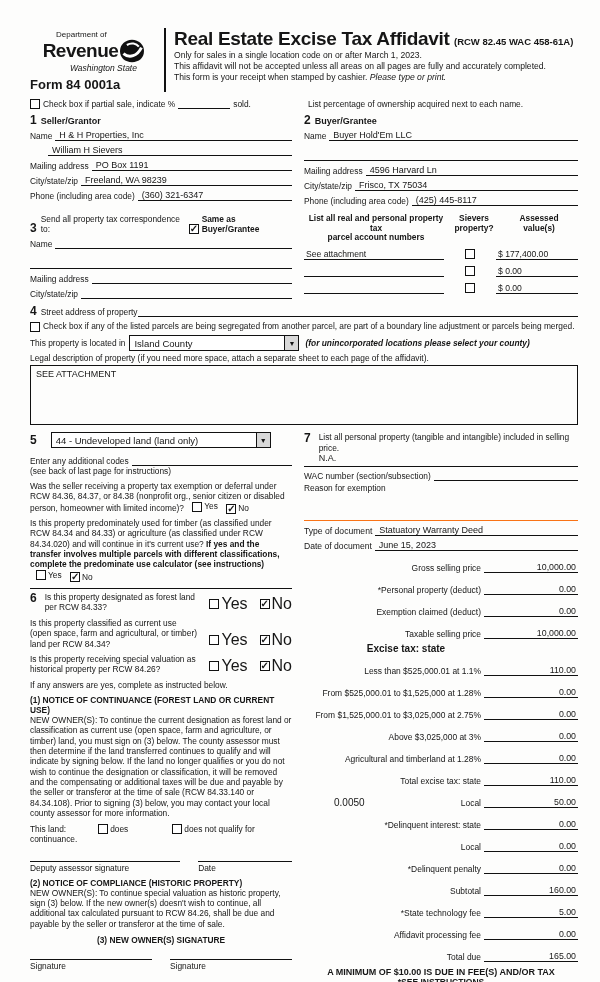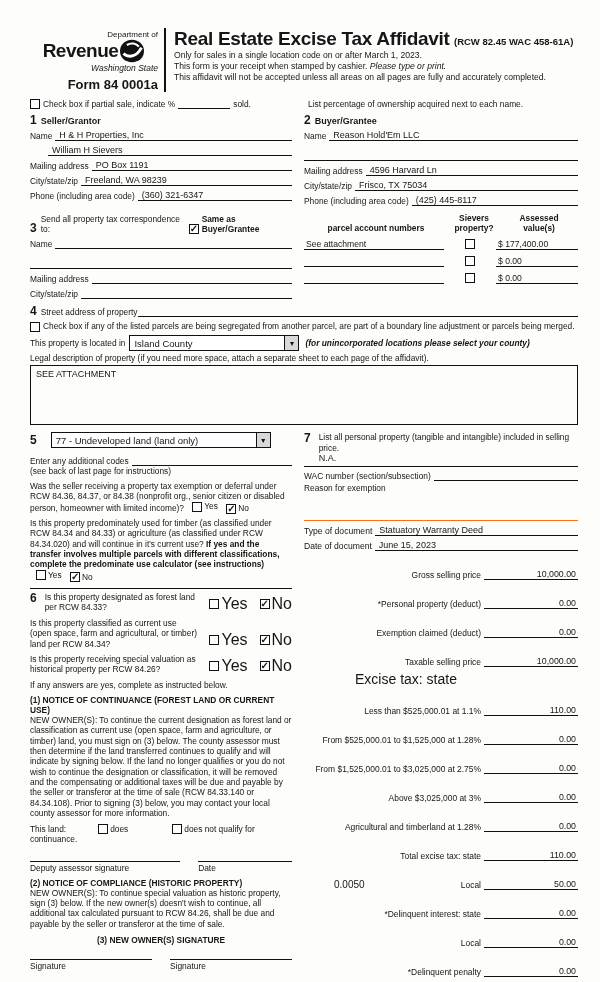--- a/index.html
+++ b/index.html
@@ -14,21 +14,21 @@
   .b{font-weight:bold;}
   .it{font-style:italic;}
   .bi{font-weight:bold;font-style:italic;}
   .secnum{font-weight:bold;font-size:12px;margin-right:4px;line-height:1;}
   .cb{display:inline-block;width:8px;height:8px;border:1.2px solid #111;font-size:10px;line-height:8px;
       text-align:center;font-weight:bold;flex:none;vertical-align:-1px;background:#fff;overflow:visible;}
   .typed{font-size:9px;padding:0 2px 0 4px;white-space:nowrap;}
   .lab{flex:none;padding-right:3px;}
   
   .hdr{display:flex;align-items:stretch;}
-  .hdr-logo{width:128px;flex:none;text-align:right;padding-top:4px;}
+  .hdr-logo{width:128px;flex:none;text-align:left;padding-top:4px;}
   .dept-small{font-size:8px;margin-left:26px;}
   .rev-row{display:flex;align-items:center;justify-content:center;}
   .rev-big{font-weight:bold;font-size:19px;letter-spacing:-0.5px;}
   .swirl{width:26px;height:24px;margin-left:1px;flex:none;}
   .ws-italic{font-style:italic;font-size:8.5px;margin-left:40px;}
   .formno{font-weight:bold;font-size:13px;margin-top:4px;}
   .vdiv{width:2px;background:#111;margin:2px 8px 0 6px;flex:none;}
   .hdr-title{flex:1;padding-top:2px;}
   .title{font-weight:bold;font-size:19px;letter-spacing:-0.3px;}
   .tcode{font-weight:bold;font-size:9.5px;}
@@ -65,26 +65,26 @@
   .yn{display:flex;align-items:center;gap:2px;margin-left:6px;}
   .q{display:flex;gap:4px;margin-top:5px;}
   .q .qtext{flex:1;}
   .q .ynwrap{flex:none;display:flex;align-items:flex-end;gap:6px;}
   .noticet{font-weight:bold;font-size:8.35px;margin-top:5px;}
   .sigrow{display:flex;gap:18px;margin-top:14px;font-size:8.4px;}
   .sigcol{flex:1;border-top:1px solid #111;padding-top:1px;}
   
   .doc-line{display:flex;align-items:flex-end;font-size:8.6px;margin-top:4px;}
   .taxwrap{margin-top:3px;}
-  .taxrow{display:flex;align-items:flex-end;font-size:8.45px;margin-top:18px;position:relative;}
+  .taxrow{display:flex;align-items:flex-end;font-size:8.45px;margin-top:11px;position:relative;}
   .taxrow .pfx{position:absolute;left:30px;bottom:0;font-size:10px;}
   .taxrow .lbl{flex:1;text-align:right;padding-right:3px;}
   .taxrow .line{width:92px;flex:none;border-bottom:1px solid #111;text-align:right;font-size:8.8px;padding-right:2px;}
   .taxrow.header{justify-content:center;font-weight:bold;margin-top:4px;}
-  .taxrow.header .lbl{flex:none;text-align:right;padding-right:70px;font-weight:normal;font-size:14px;}
+  .taxrow.header .lbl{flex:none;text-align:right;padding-right:70px;font-weight:bold;font-size:10px;}
   .minnote{font-weight:bold;font-size:9px;text-align:center;margin-top:5px;}
   .seeinstr{font-weight:bold;font-size:8.5px;text-align:center;}
 </style>
 </head>
 <body>
 
 <div class="page">
 
   <header class="hdr">
     <div class="hdr-logo">
@@ -100,22 +100,22 @@
       <div class="ws-italic">Washington State</div>
       <div class="formno">Form 84 0001a</div>
     </div>
     <div class="vdiv"></div>
     <div class="hdr-title">
       <div>
         <span class="title">Real Estate Excise Tax Affidavit</span>
         <span class="tcode">(RCW 82.45 WAC 458-61A)</span>
       </div>
       <div class="note">Only for sales in a single location code on or after March 1, 2023.</div>
+      <div class="note">This affidavit will not be accepted unless all areas on all pages are fully and accurately completed.</div>
       <div class="note"><span>This form is your receipt when stamped by cashier. </span><span class="it">Please type or print.</span></div>
-      <div class="note">This affidavit will not be accepted unless all areas on all pages are fully and accurately completed.</div>
     </div>
   </header>
 
   <div class="fl ptop">
     <span class="cb"></span>
     <span>Check box if partial sale, indicate %</span>
     <span class="shortline"></span>
     <span>sold.</span>
     <span class="own-note">List percentage of ownership acquired next to each name.</span>
   </div>
@@ -146,21 +146,21 @@
           <span class="fill"><span class="typed">(360) 321-6347</span></span>
         </div>
     </div>
     <div class="col-r">
       <div class="fl">
           <span class="secnum">2</span>
           <span class="sec-title">Buyer/Grantee</span>
         </div>
       <div class="fline">
           <span class="lab">Name</span>
-          <span class="fill"><span class="typed">Reason Hold'Em LLC</span></span>
+          <span class="fill"><span class="typed">Buyer Hold'Em LLC</span></span>
         </div>
       <div class="fline" style="margin-top:9px;">
           <span class="fill"></span>
         </div>
       <div class="fline">
           <span class="lab">Mailing address</span>
           <span class="fill"><span class="typed">4596 Harvard Ln</span></span>
         </div>
       <div class="fline">
           <span class="lab">City/state/zip</span>
@@ -192,21 +192,21 @@
           <span class="lab">Mailing address</span>
           <span class="fill"></span>
         </div>
       <div class="fline">
           <span class="lab">City/state/zip</span>
           <span class="fill"></span>
         </div>
     </div>
     <div class="col-r">
       <div class="phead">
-        <span class="c1"><br><span>parcel account numbers</span></span>
+        <span class="c1"><span>List all real and personal property tax</span><br><span>parcel account numbers</span></span>
         <span class="c2"><span>Sievers</span><br><span>property?</span></span>
         <span class="c3"><span>Assessed</span><br><span>value(s)</span></span>
       </div>
       <div>
 
           <div class="prow">
             <span class="pacct">See attachment</span>
             <span class="pcbw"><span class="cb"></span></span>
             <span class="pval">$ 177,400.00</span>
           </div>
@@ -250,21 +250,21 @@
     <div class="legalbox"><span>SEE ATTACHMENT</span></div>
   </div>
 
   <div class="cols" style="margin-top:7px;">
 
     <div class="col-l">
 
       <div class="fl" style="align-items:center;">
         <span class="secnum" style="margin-right:14px;">5</span>
         <span class="combo" style="width:218px;">
-          <span class="cval">77 - Undeveloped land (land only)</span>
+          <span class="cval">44 - Undeveloped land (land only)</span>
           <span class="cbtn">
               <span>▼</span>
             </span>
         </span>
       </div>
       <div class="fline" style="margin-top:7px;text-align:center;">
           <span class="lab">Enter any additional codes</span>
           <span class="fill"></span>
         </div>
       <div class="qtext">(see back of last page for instructions)</div>

